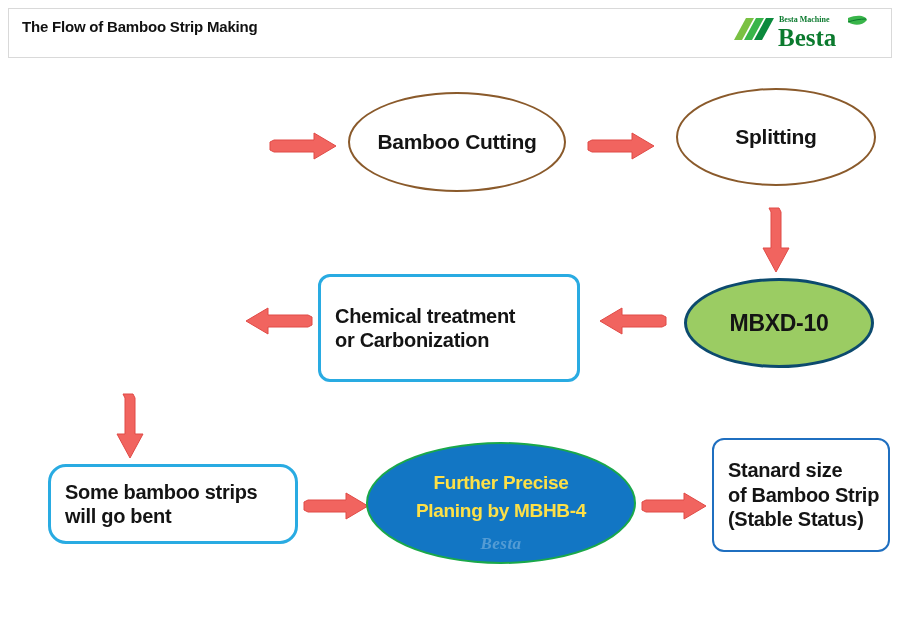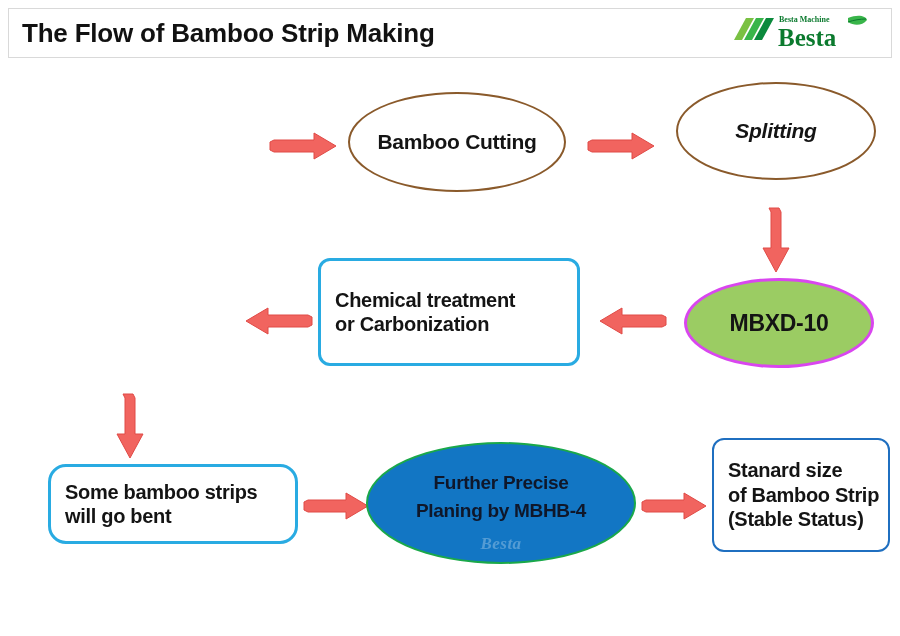--- a/index.html
+++ b/index.html
@@ -28,21 +28,21 @@
     height: 50px;
     border: 1px solid #d9d9d9;
     background: #ffffff;
     box-sizing: border-box;
   }
   #page-title {
     position: absolute;
     left: 22px;
     top: 18px;
     font-family: "Liberation Sans", sans-serif;
-    font-size: 26px;
+    font-size: 15px;
     font-weight: bold;
     color: #111111;
     letter-spacing: -0.2px;
     white-space: nowrap;
   }
 
   
   #logo {
     position: absolute;
     right: 30px;
@@ -80,37 +80,37 @@
     border: 2px solid #8a5a2b;
     box-sizing: border-box;
   }
   .ellipse-node .node-text { font-size: 21px; }
 
   
   .ellipse-green {
     position: absolute;
     border-radius: 50%;
     background: #9bcc63;
-    border: 3px solid #d946ef;
+    border: 3px solid #0c4a6e;
     box-sizing: border-box;
   }
   .ellipse-green .node-text { font-size: 23px; }
 
   
   .ellipse-blue {
     position: absolute;
     border-radius: 50%;
     background: #1276c4;
     border: 2px solid #1aa84a;
     box-sizing: border-box;
     overflow: hidden;
   }
   .ellipse-blue .node-text {
     font-size: 19px;
-    color: #0f172a;
+    color: #fde047;
     line-height: 1.5;
     padding-bottom: 12px;
   }
   .watermark {
     position: absolute;
     left: 0;
     bottom: 8px;
     width: 100%;
     text-align: center;
     font-family: "Liberation Serif", serif;
@@ -177,41 +177,41 @@
   <div class="ellipse-node" style="left:348px; top:92px; width:218px; height:100px;">
     <div class="node-text">Bamboo Cutting</div>
   </div>
 
   <div class="arrow" style="left:586px; top:130px;">
     <svg width="72" height="34" viewBox="0 0 72 34">
       <path d="M2 12 L6 10 L46 10 L46 3 L68 16 L46 29 L46 22 L6 22 L2 20 Z" fill="#f1645f" stroke="#e04a46" stroke-width="1" stroke-linejoin="round"></path>
     </svg>
   </div>
 
-  <div class="ellipse-node" style="left:676px; top:82px; width:200px; height:98px;font-style:italic;">
+  <div class="ellipse-node" style="left:676px; top:88px; width:200px; height:98px;">
     <div class="node-text">Splitting</div>
   </div>
 
   <div class="arrow" style="left:758px; top:206px;">
     <svg width="36" height="70" viewBox="0 0 36 70">
       <path d="M11 2 L13 6 L13 42 L5 42 L18 66 L31 42 L23 42 L23 6 L21 2 Z" fill="#f1645f" stroke="#e04a46" stroke-width="1" stroke-linejoin="round"></path>
     </svg>
   </div>
 
   <div class="ellipse-green" style="left:684px; top:278px; width:190px; height:90px;">
     <div class="node-text">MBXD-10</div>
   </div>
 
   <div class="arrow" style="left:592px; top:305px;">
     <svg width="76" height="34" viewBox="0 0 76 34">
       <path d="M74 12 L70 10 L30 10 L30 3 L8 16 L30 29 L30 22 L70 22 L74 20 Z" fill="#f1645f" stroke="#e04a46" stroke-width="1" stroke-linejoin="round"></path>
     </svg>
   </div>
 
-  <div class="box-node box-cyan" style="left:318px; top:258px; width:262px; height:108px;">
+  <div class="box-node box-cyan" style="left:318px; top:274px; width:262px; height:108px;">
     <div class="node-text">Chemical treatment
 or Carbonization</div>
   </div>
 
   <div class="arrow" style="left:238px; top:305px;">
     <svg width="76" height="34" viewBox="0 0 76 34">
       <path d="M74 12 L70 10 L30 10 L30 3 L8 16 L30 29 L30 22 L70 22 L74 20 Z" fill="#f1645f" stroke="#e04a46" stroke-width="1" stroke-linejoin="round"></path>
     </svg>
   </div>
 

